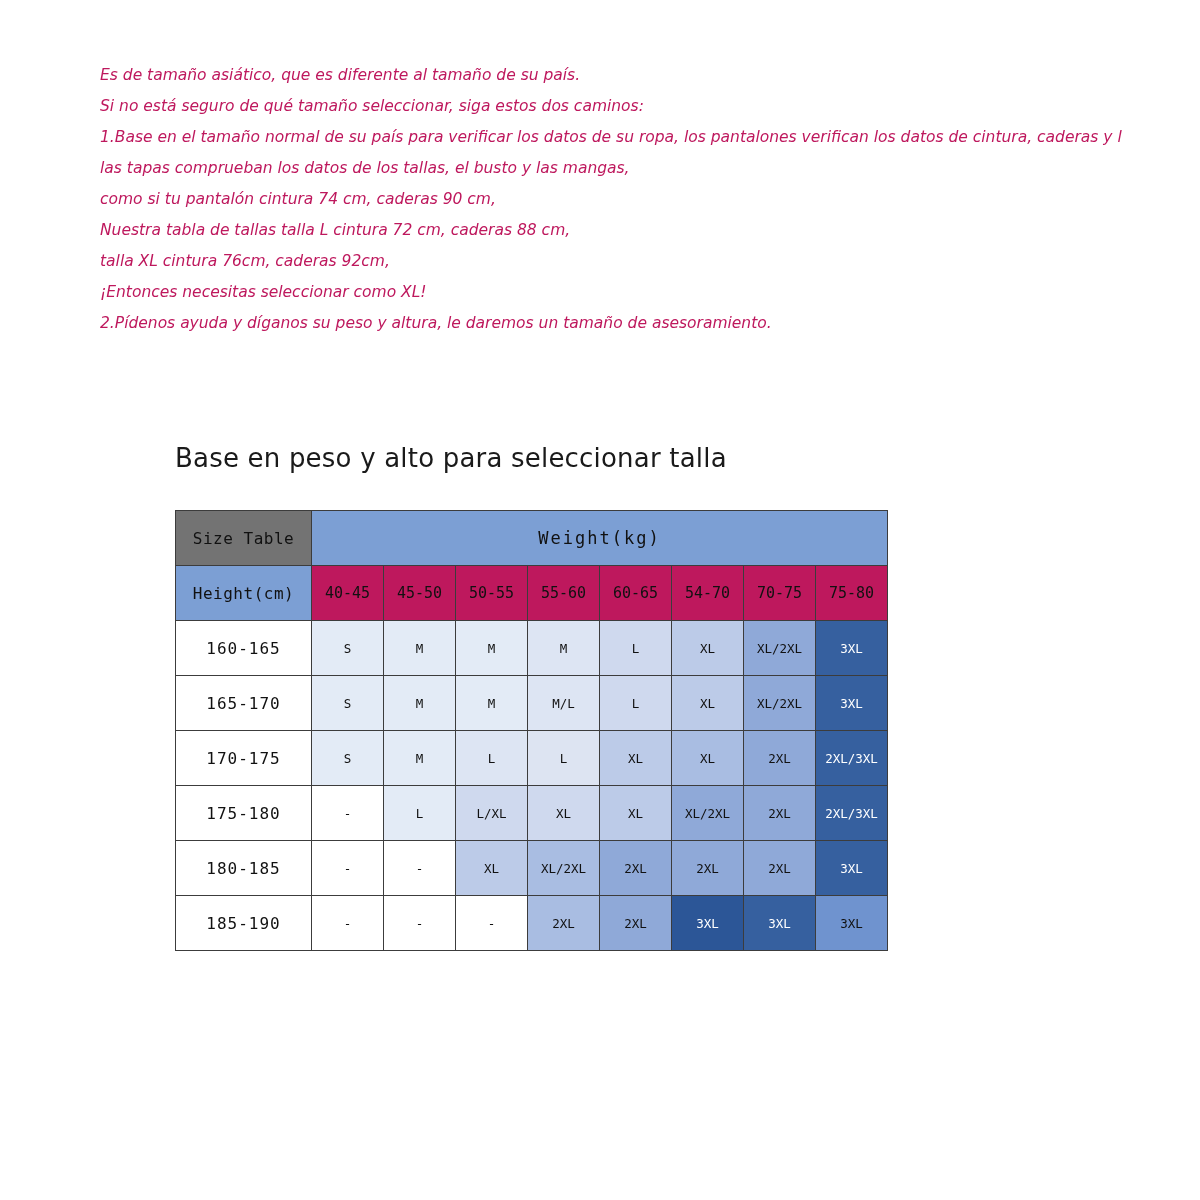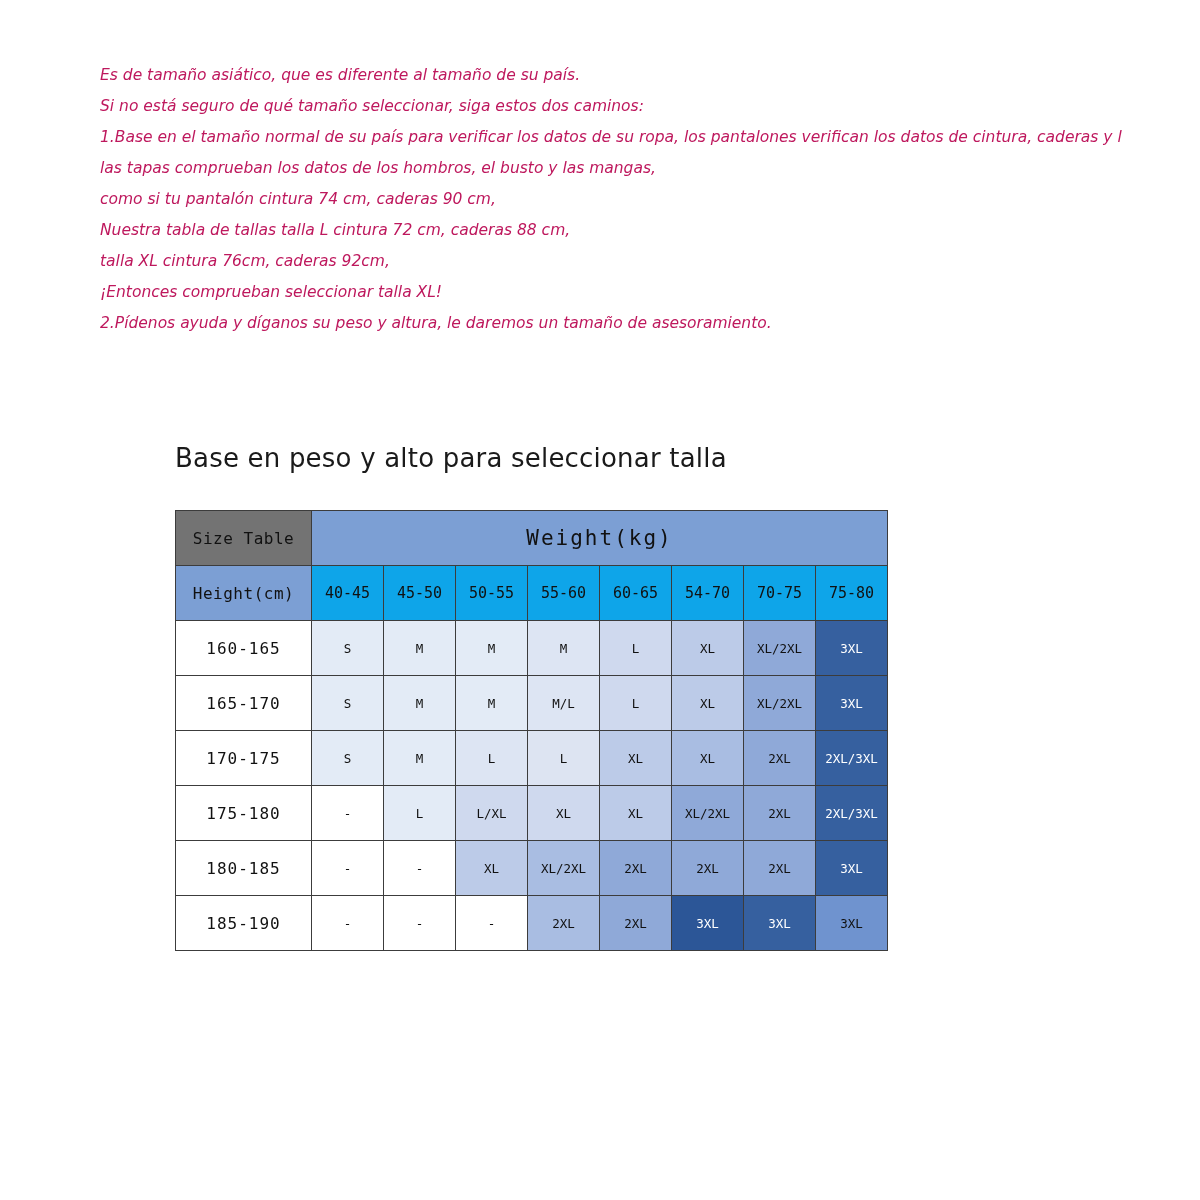--- a/index.html
+++ b/index.html
@@ -74,26 +74,26 @@
     width: 131px;
     font-size: 16px;
     background: #737373;
     letter-spacing: 0.5px;
   }
   td.hdr-label.blue {
     background: #7c9fd4;
   }
   td.weight-title {
     background: #7c9fd4;
-    font-size: 21px;
+    font-size: 17px;
     letter-spacing: 2px;
     height: 58px;
   }
   td.wcol {
-    background: #0ea5e9;
+    background: #be185d;
     font-size: 15px;
     width: 67px;
   }
   td.rowlabel {
     background: #ffffff;
     font-size: 16px;
     letter-spacing: 1px;
   }
   td.cell {
     font-size: 12.5px;
@@ -113,25 +113,25 @@
 </style>
 </head>
 <body>
 
 <div id="page">
 
   <div class="notice">
     <p>Es de tamaño asiático, que es diferente al tamaño de su país.</p>
     <p>Si no está seguro de qué tamaño seleccionar, siga estos dos caminos:</p>
     <p>1.Base en el tamaño normal de su país para verificar los datos de su ropa, los pantalones verifican los datos de cintura, caderas y l</p>
-    <p>las tapas comprueban los datos de los hombros, el busto y las mangas,</p>
+    <p>las tapas comprueban los datos de los tallas, el busto y las mangas,</p>
     <p>como si tu pantalón cintura 74 cm, caderas 90 cm,</p>
     <p>Nuestra tabla de tallas talla L cintura 72 cm, caderas 88 cm,</p>
     <p>talla XL cintura 76cm, caderas 92cm,</p>
-    <p>¡Entonces comprueban seleccionar talla XL!</p>
+    <p>¡Entonces necesitas seleccionar como XL!</p>
     <p>2.Pídenos ayuda y díganos su peso y altura, le daremos un tamaño de asesoramiento.</p>
   </div>
 
   <div class="table-title">Base en peso y alto para seleccionar talla</div>
 
   <div class="size-table-wrap">
     <table class="size-table">
       <tbody>
         <tr>
           <td class="hdr-label">Size Table</td>

